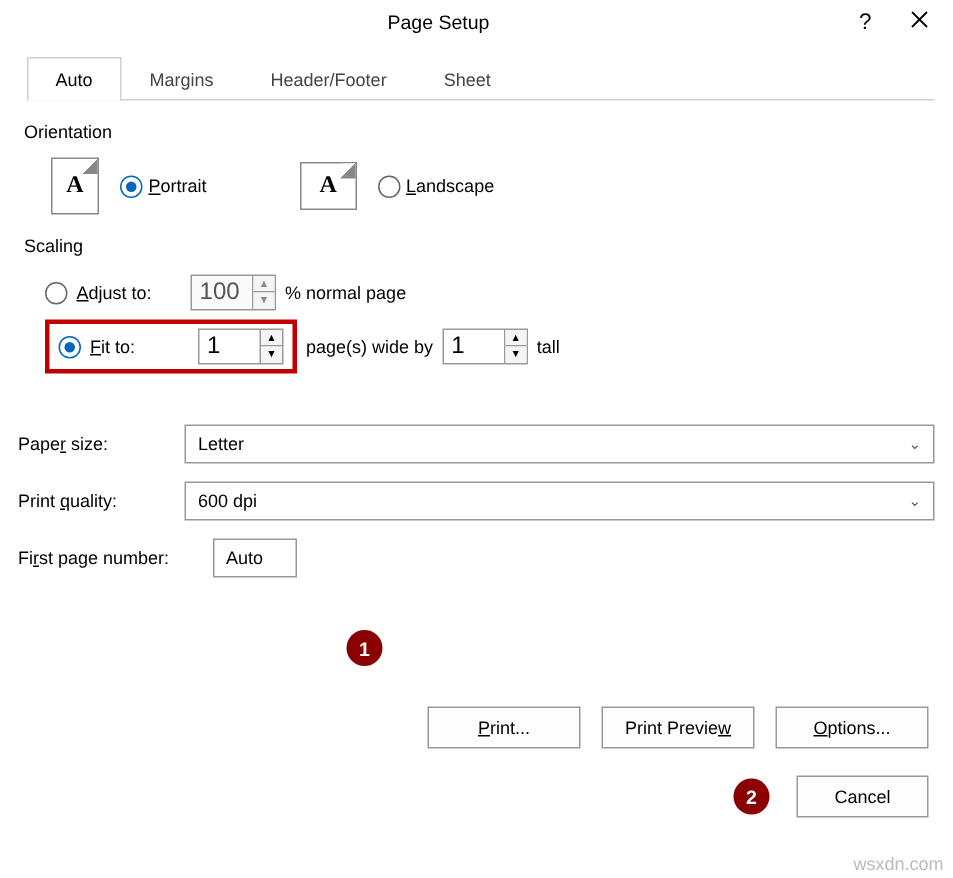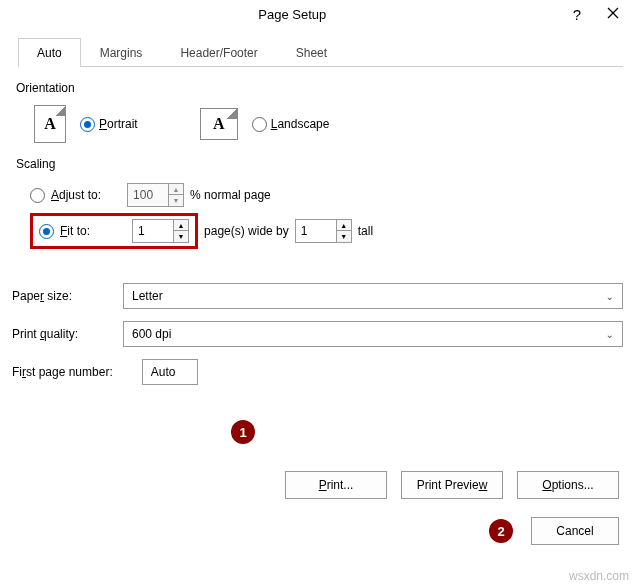--- a/index.html
+++ b/index.html
@@ -107,21 +107,21 @@
     display: inline-flex;
     border: 1px solid #999;
     background: #fff;
     height: 24px;
   }
   .spinbox.disabled { color: #888; background: #fafafa; }
   .spinbox input {
     border: none;
     width: 40px;
     padding: 0 5px;
-    font-size: 12px;
+    font-size: 16px;
     outline: none;
     background: transparent;
   }
   .spin-btns {
     display: flex;
     flex-direction: column;
     border-left: 1px solid #999;
   }
   .spin-btns div {
     width: 14px; height: 11px;

